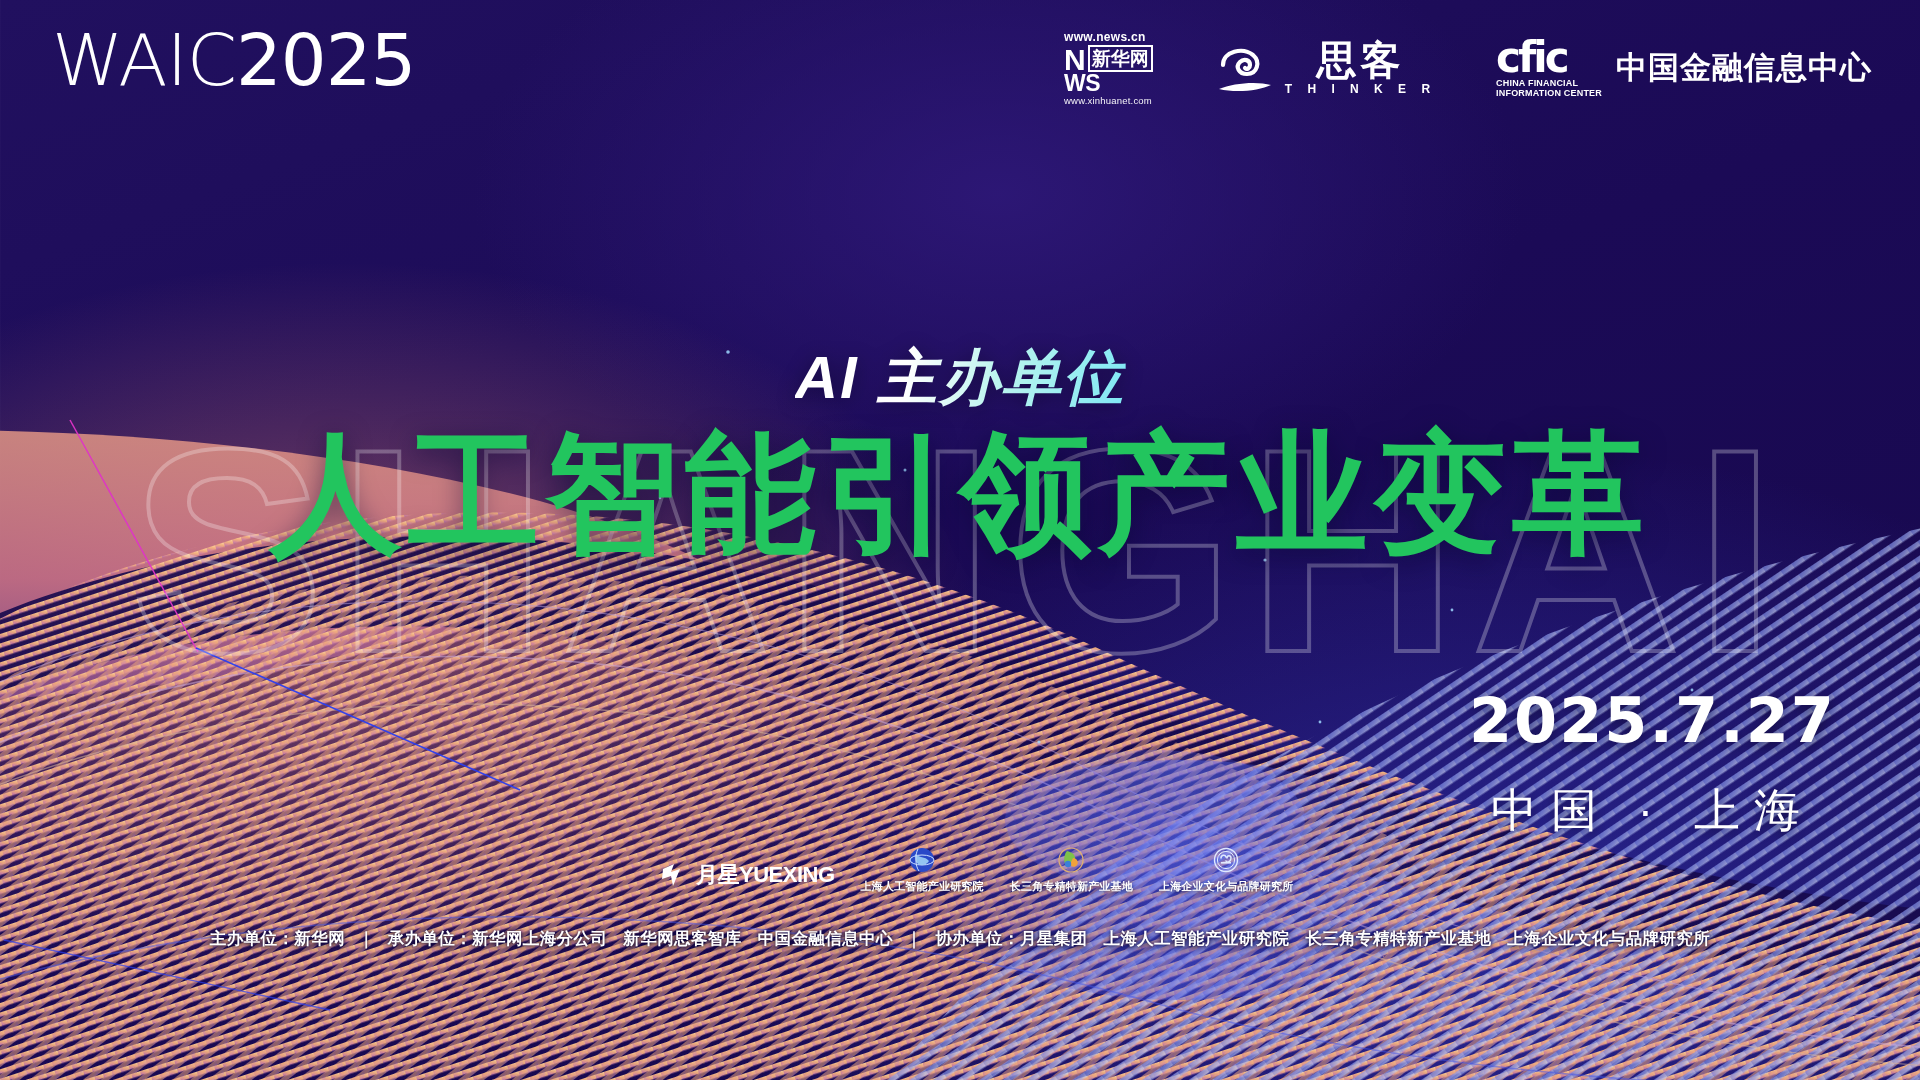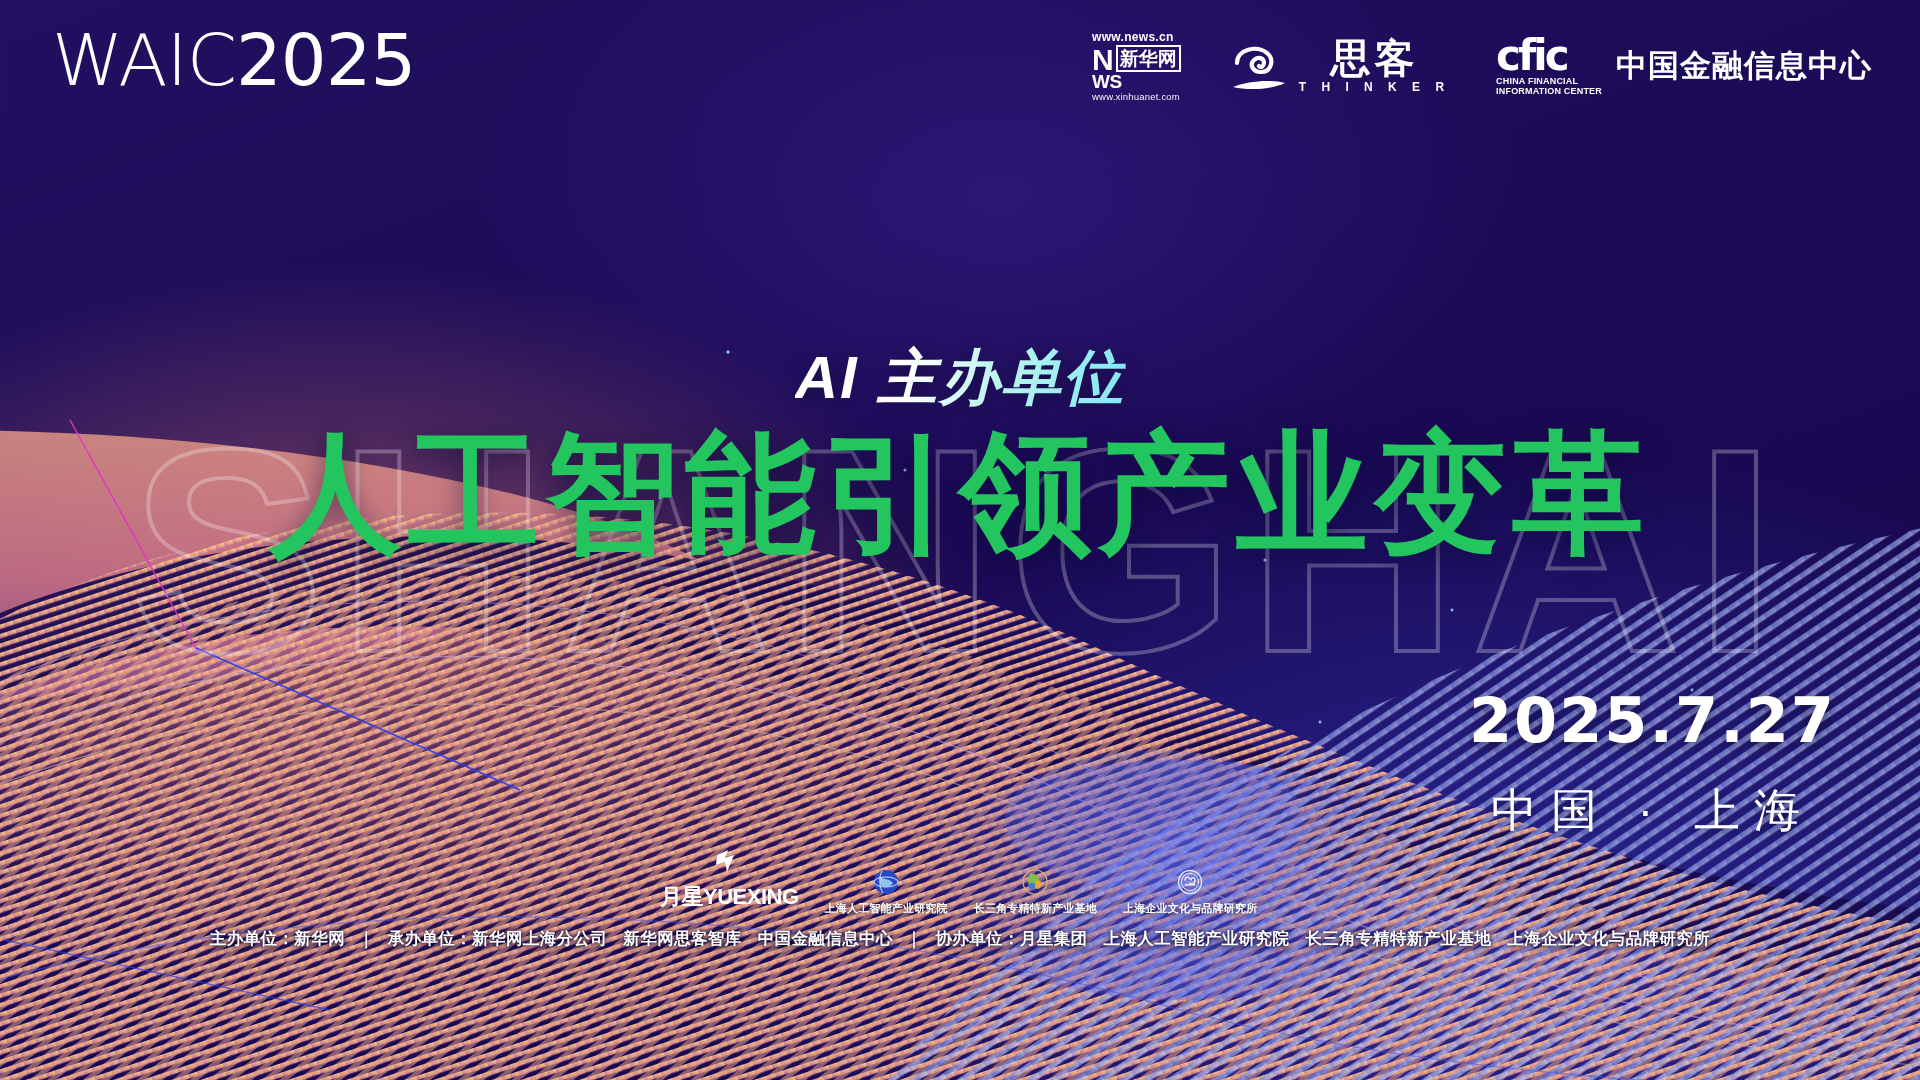--- a/index.html
+++ b/index.html
@@ -27,31 +27,31 @@
   }
   .bg-svg{position:absolute;inset:0;width:1920px;height:1080px;}
 
   
   .header{position:absolute;left:0;top:0;width:100%;height:140px;z-index:30;}
   .waic{position:absolute;left:52px;top:24px;color:#fff;}
   .waic-txt{font-size:72px;letter-spacing:-1px;font-weight:300;line-height:1;
     font-family:"DejaVu Sans","Liberation Sans",sans-serif;}
   .waic-txt b{font-weight:400;}
 
-  .logos{position:absolute;right:48px;top:30px;display:flex;align-items:center;gap:46px;}
+  .logos{position:absolute;right:48px;top:30px;display:flex;align-items:center;gap:60px;}
   .logo{display:flex;align-items:center;color:#fff;}
 
   
   .xh{flex-direction:column;align-items:flex-start;gap:1px;}
   .xh-url{font-size:12px;font-weight:700;letter-spacing:.3px;}
   .xh-mid{display:flex;align-items:flex-end;gap:3px;}
   .xh-N{font-size:30px;font-weight:800;line-height:.85;letter-spacing:-1px;}
   .xh-cn{font-size:19px;font-weight:700;letter-spacing:0px;line-height:1;
      border:2px solid #fff;padding:2px 2px;}
-  .xh-ws{font-size:19px;font-weight:800;line-height:.9;letter-spacing:-.5px;}
+  .xh-ws{font-size:23px;font-weight:800;line-height:.9;letter-spacing:-.5px;}
   .xh-bot{font-size:9.5px;letter-spacing:.2px;opacity:.95;}
 
   
   .th{gap:10px;align-items:center;}
   .th-mark{width:62px;height:58px;}
   .th-r{display:flex;flex-direction:column;align-items:center;}
   .th-cn{font-size:40px;font-weight:700;line-height:1;letter-spacing:4px;
      font-family:"DejaVu Sans","Liberation Sans",sans-serif;}
   .th-en{font-size:12px;letter-spacing:6px;font-weight:600;margin-top:2px;}
 
@@ -88,21 +88,21 @@
     font-family:"DejaVu Sans","Liberation Sans",sans-serif;}
   .place{margin-top:28px;font-size:46px;font-weight:400;letter-spacing:14px;
     text-shadow:0 3px 12px rgba(0,0,0,.45);}
 
   
   .partners{position:absolute;left:660px;top:846px;z-index:26;
      display:flex;align-items:flex-end;gap:26px;color:#fff;}
   .p-item{display:flex;flex-direction:column;align-items:center;gap:3px;}
   .p-name{font-size:11px;font-weight:700;letter-spacing:.2px;white-space:nowrap;
      text-shadow:0 1px 4px rgba(0,0,0,.6);}
-  .yx{display:flex;align-items:center;gap:6px;padding-bottom:4px;flex-direction:column;}
+  .yx{display:flex;align-items:center;gap:6px;padding-bottom:4px;}
   .yx-txt{font-size:22px;font-weight:700;letter-spacing:-.5px;white-space:nowrap;}
   .p-mark{width:30px;height:30px;}
 
   
   .footer{position:absolute;left:0;top:928px;width:100%;z-index:26;text-align:center;}
   .f-line{display:inline-block;font-size:16.5px;font-weight:700;color:#fff;
      letter-spacing:.4px;white-space:nowrap;text-shadow:0 2px 7px rgba(12,6,50,.95),0 0 3px rgba(12,6,50,.9);}
   .f-sep{display:inline-block;padding:0 13px;opacity:.95;}
   .f-gap{display:inline-block;width:16px;}
 </style>

